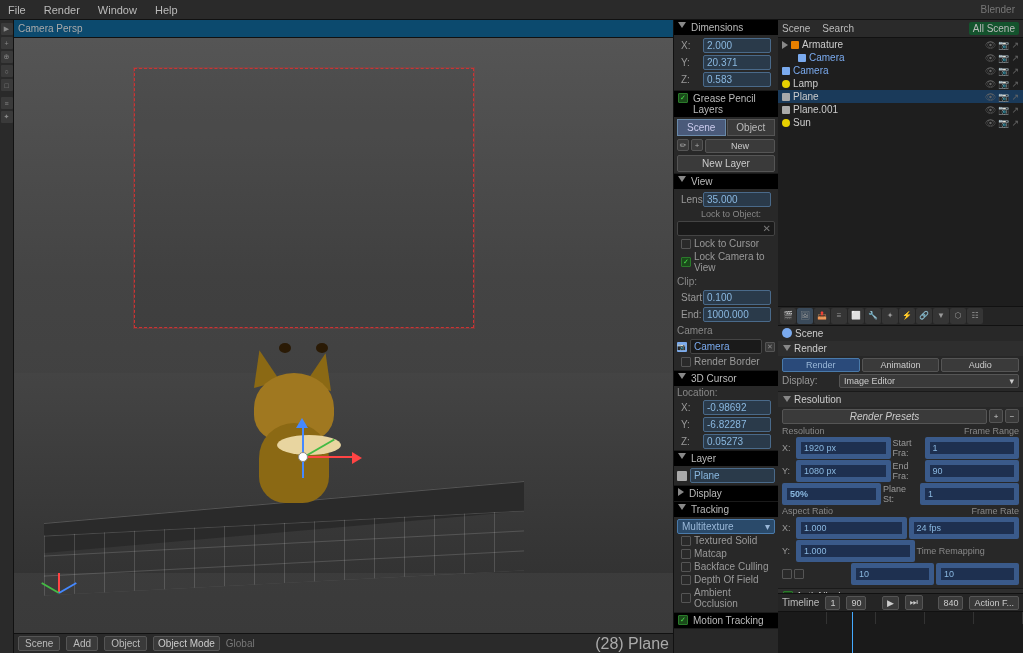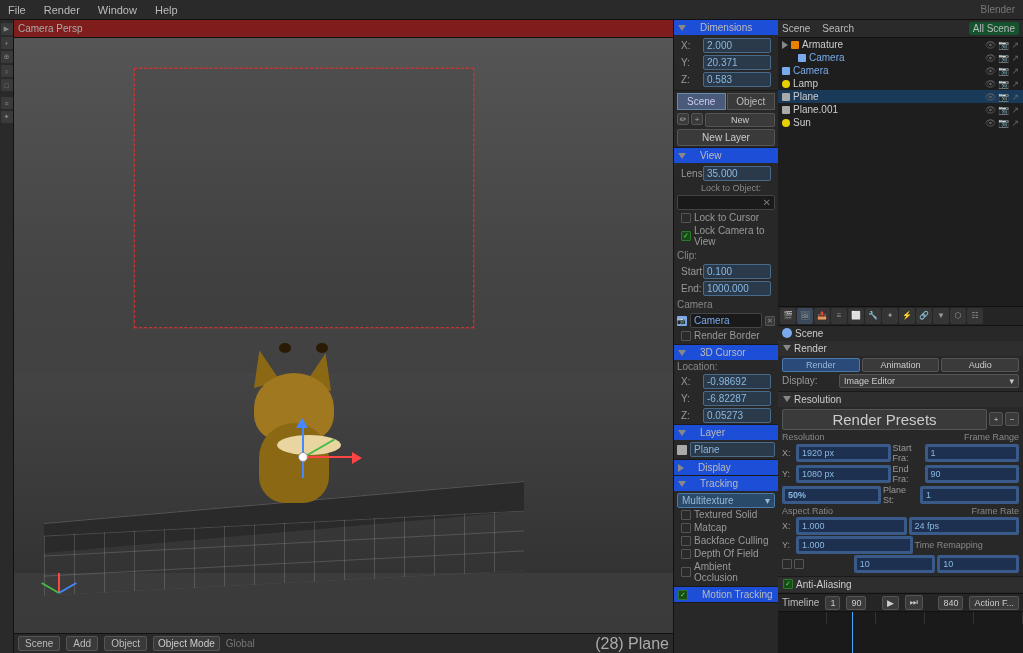--- a/index.html
+++ b/index.html
@@ -72,21 +72,21 @@
       position: relative;
       overflow: hidden;
       min-width: 0;
     }
     .viewport-header {
       position: absolute;
       top: 0;
       left: 0;
       right: 0;
       height: 18px;
-      background: #7f1d1d;
+      background: #0c4a6e;
       display: flex;
       align-items: center;
       padding: 0 4px;
       gap: 4px;
       z-index: 10;
       border-bottom: 1px solid #111;
     }
     .viewport-label {
       color: #aaa;
       font-size: 10px;
@@ -238,27 +238,27 @@
       border-left: 1px solid #111;
       display: flex;
       flex-direction: column;
       overflow-y: auto;
       flex-shrink: 0;
     }
     .n-panel-section {
       border-bottom: 1px solid #1a1a1a;
     }
     .n-panel-header {
-      background: #1d4ed8;
+      background: #000000;
       padding: 2px 4px;
       font-size: 10px;
       color: #bbb;
       display: flex;
-      align-items: center;
-      gap: 14px;
+      align-items: flex-start;
+      gap: 5px;
       cursor: pointer;
     }
     .n-panel-row {
       display: flex;
       align-items: center;
       padding: 1px 4px;
       gap: 2px;
     }
     .n-panel-label {
       color: #999;
@@ -310,21 +310,21 @@
       gap: 2px;
     }
     .prop-label {
       font-size: 10px;
       color: #999;
       width: 55px;
       flex-shrink: 0;
     }
     .prop-value {
       background: #1e1e1e;
-      border: 3px solid #f9a8d4;
+      border: 5px solid #f9a8d4;
       color: #ccc;
       font-size: 10px;
       padding: 1px 3px;
       flex: 1;
       border-radius: 2px;
     }
     .prop-value.blue {
       background: #1e3050;
       border-color: #3a5a8a;
       color: #8ab8e0;
@@ -626,20 +626,24 @@
           <span class="n-panel-value-wide">20.371</span>
         </div>
         <div class="n-panel-row">
           <span class="n-panel-label">Z:</span>
           <span class="n-panel-value-wide">0.583</span>
         </div>
       </div>
     </div>
 
     <div class="n-panel-section">
+      <div class="n-panel-header">
+        <div class="chk">✓</div>
+        <span>Grease Pencil Layers</span>
+      </div>
       <div class="gp-tabs">
         <div class="gp-tab active">Scene</div>
         <div class="gp-tab">Object</div>
       </div>
       <div style="display:flex;gap:2px;padding:1px 3px;">
         <div style="width:12px;height:12px;background:#3a3a3a;border:1px solid #555;border-radius:2px;display:flex;align-items:center;justify-content:center;font-size:8px;color:#aaa;cursor:pointer;">✏</div>
         <div style="width:12px;height:12px;background:#3a3a3a;border:1px solid #555;border-radius:2px;display:flex;align-items:center;justify-content:center;font-size:8px;color:#aaa;cursor:pointer;">+</div>
         <div class="prop-btn" style="flex:1;font-size:9px;">New</div>
       </div>
       <div class="full-width-btn">New Layer</div>
@@ -907,21 +911,21 @@
           </div>
 
           <div class="prop-section">
             <div class="prop-section-header">
               <span class="triangle-down"></span>
               <span>Resolution</span>
             </div>
             <div class="prop-section-content">
 
               <div style="display:flex;align-items:center;gap:2px;margin-bottom:2px;">
-                <div class="prop-btn" style="flex:1;font-size:15px;">Render Presets</div>
+                <div class="prop-btn" style="flex:1;font-size:10px;font-style:italic;">Render Presets</div>
                 <div style="width:14px;height:14px;background:#3a3a3a;border:1px solid #555;border-radius:2px;display:flex;align-items:center;justify-content:center;font-size:8px;cursor:pointer;">+</div>
                 <div style="width:14px;height:14px;background:#3a3a3a;border:1px solid #555;border-radius:2px;display:flex;align-items:center;justify-content:center;font-size:8px;cursor:pointer;">−</div>
               </div>
 
               <div style="display:flex;justify-content:space-between;font-size:9px;color:#888;margin:1px 0;">
                 <span>Resolution</span>
                 <span>Frame Range</span>
               </div>
 
               <div style="display:flex;gap:2px;align-items:center;margin:1px 0;">

